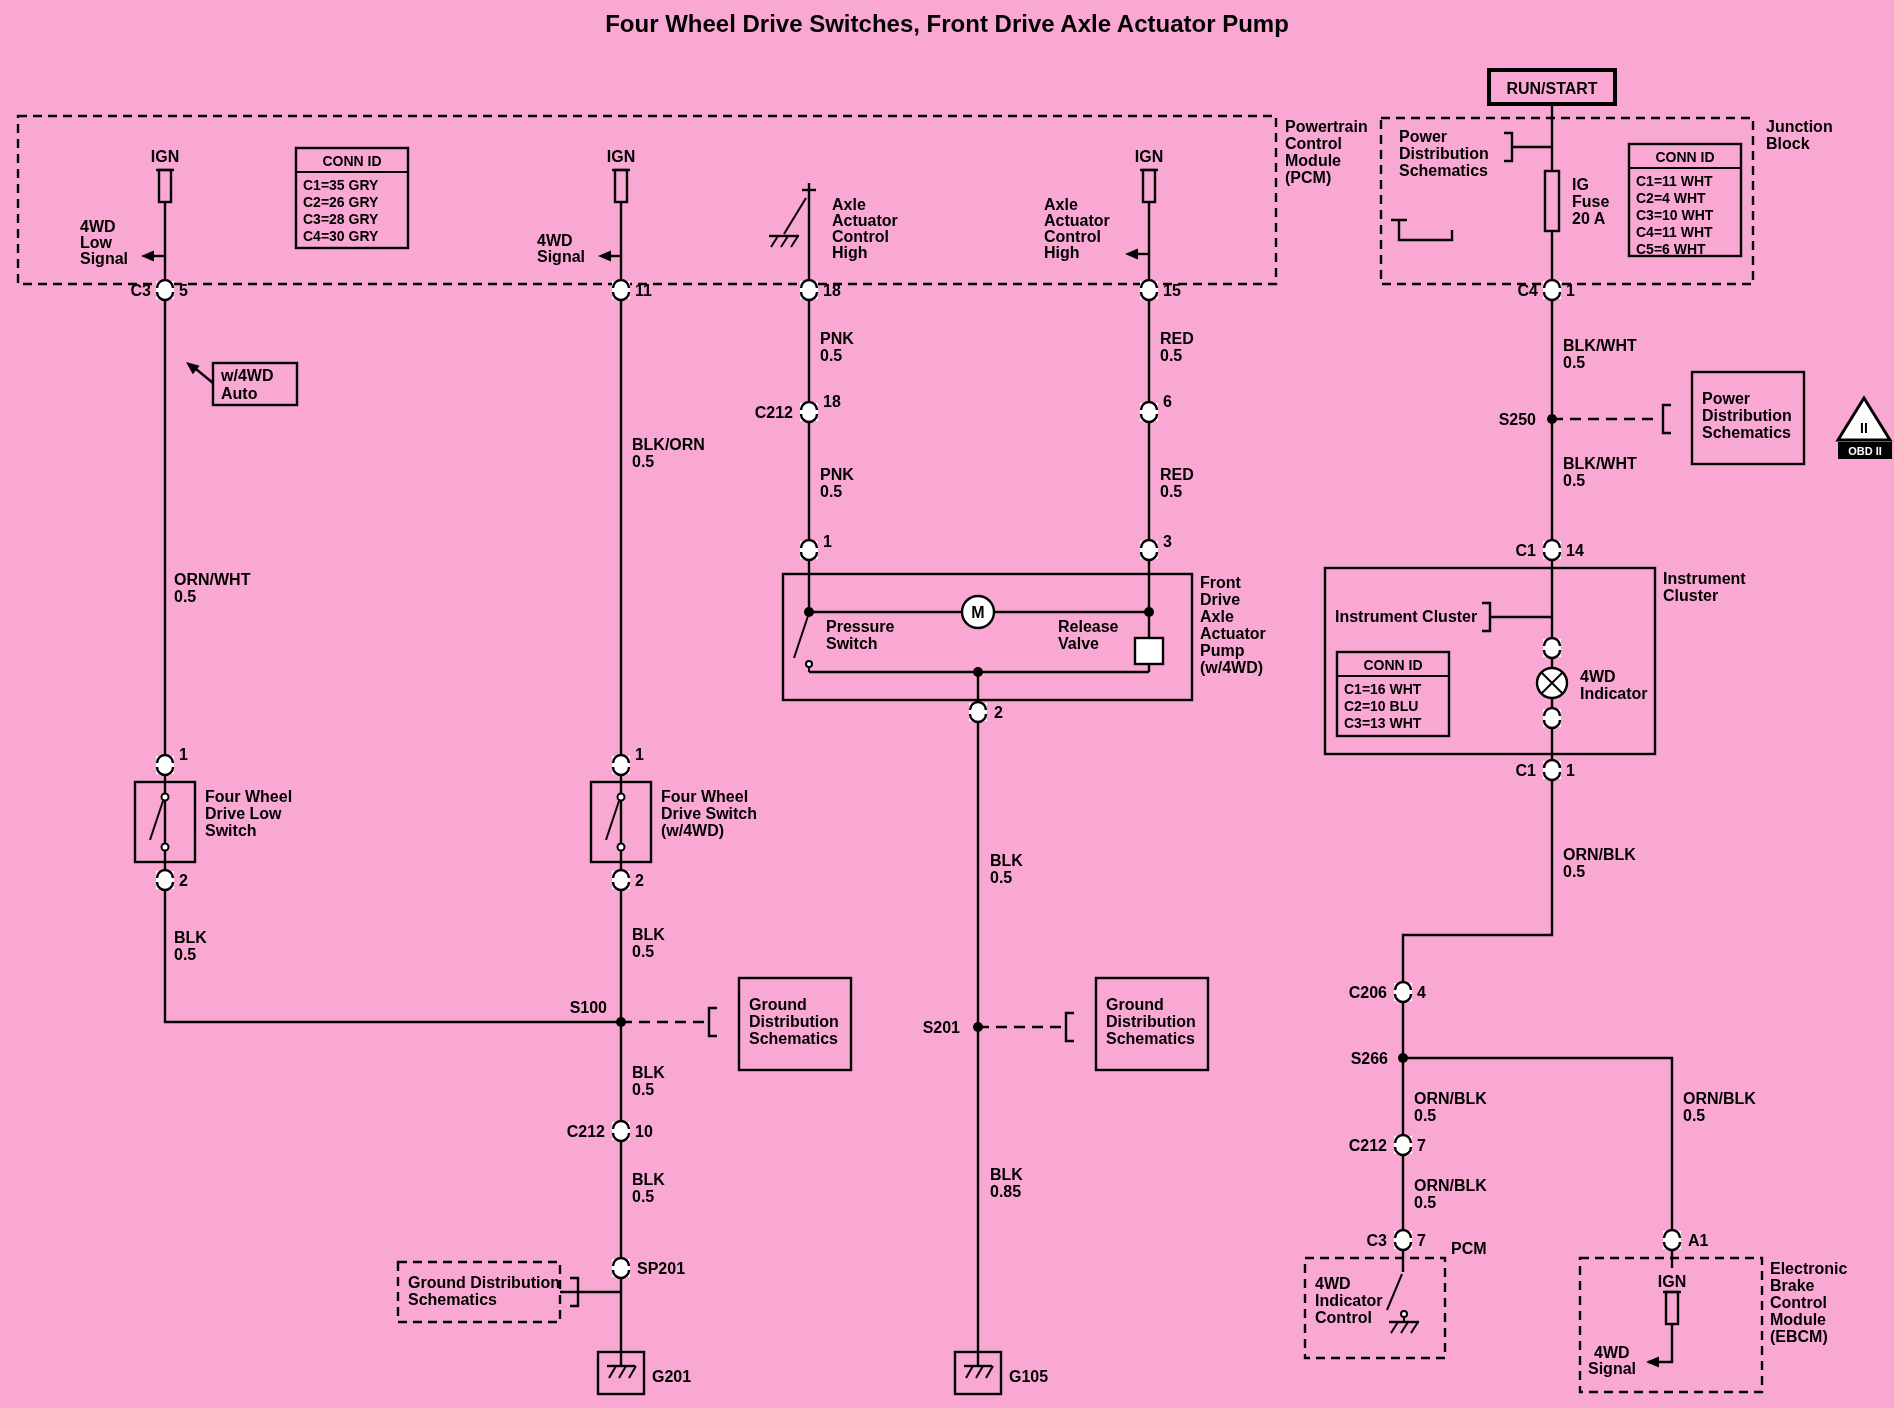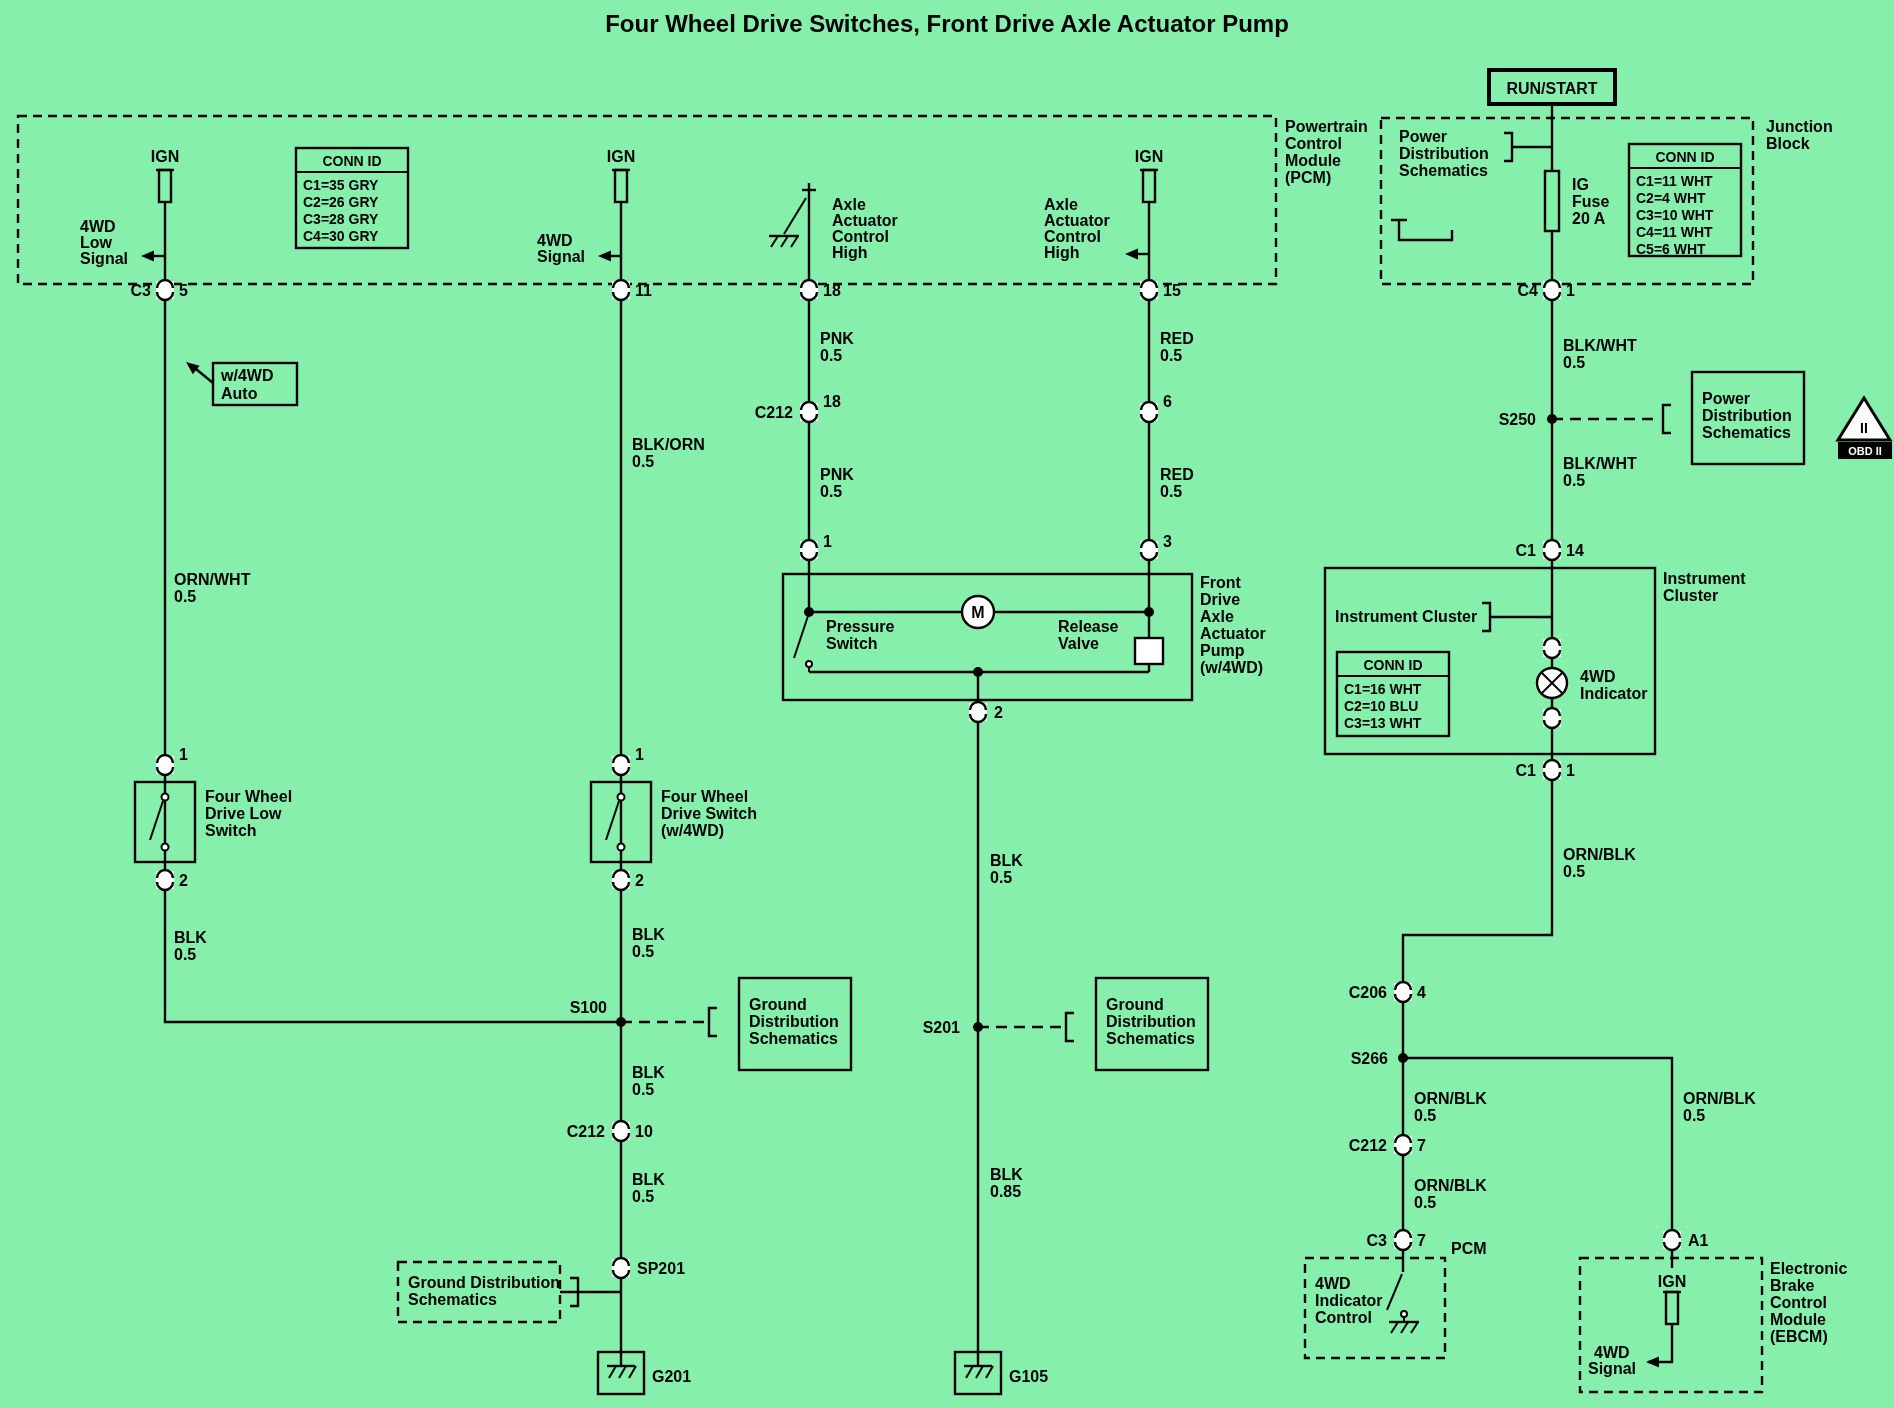--- a/index.html
+++ b/index.html
@@ -1,16 +1,16 @@
 <!DOCTYPE html>
 <html><head>
 <meta charset="utf-8">
 <style>
   html,body{margin:0;padding:0;background:#fff;}
-  .stage{position:relative;width:1894px;height:1408px;background:#86efac;}
+  .stage{position:relative;width:1894px;height:1408px;background:#f9a8d4;}
   svg{display:block;}
   .w  {stroke:#000;stroke-width:2.4;fill:none;}
   .wt {stroke:#000;stroke-width:2;fill:none;}
   .wd {stroke:#000;stroke-width:2.4;fill:none;stroke-dasharray:11 7;}
   .bx {stroke:#000;stroke-width:2.4;fill:none;}
   .bxd{stroke:#000;stroke-width:2.4;fill:none;stroke-dasharray:9 6;}
   .bxb{stroke:#000;stroke-width:4;fill:none;}
   .msk{fill:#fff;stroke:none;}
   .dot{fill:#000;stroke:none;}
   .aw {fill:#000;stroke:none;}

